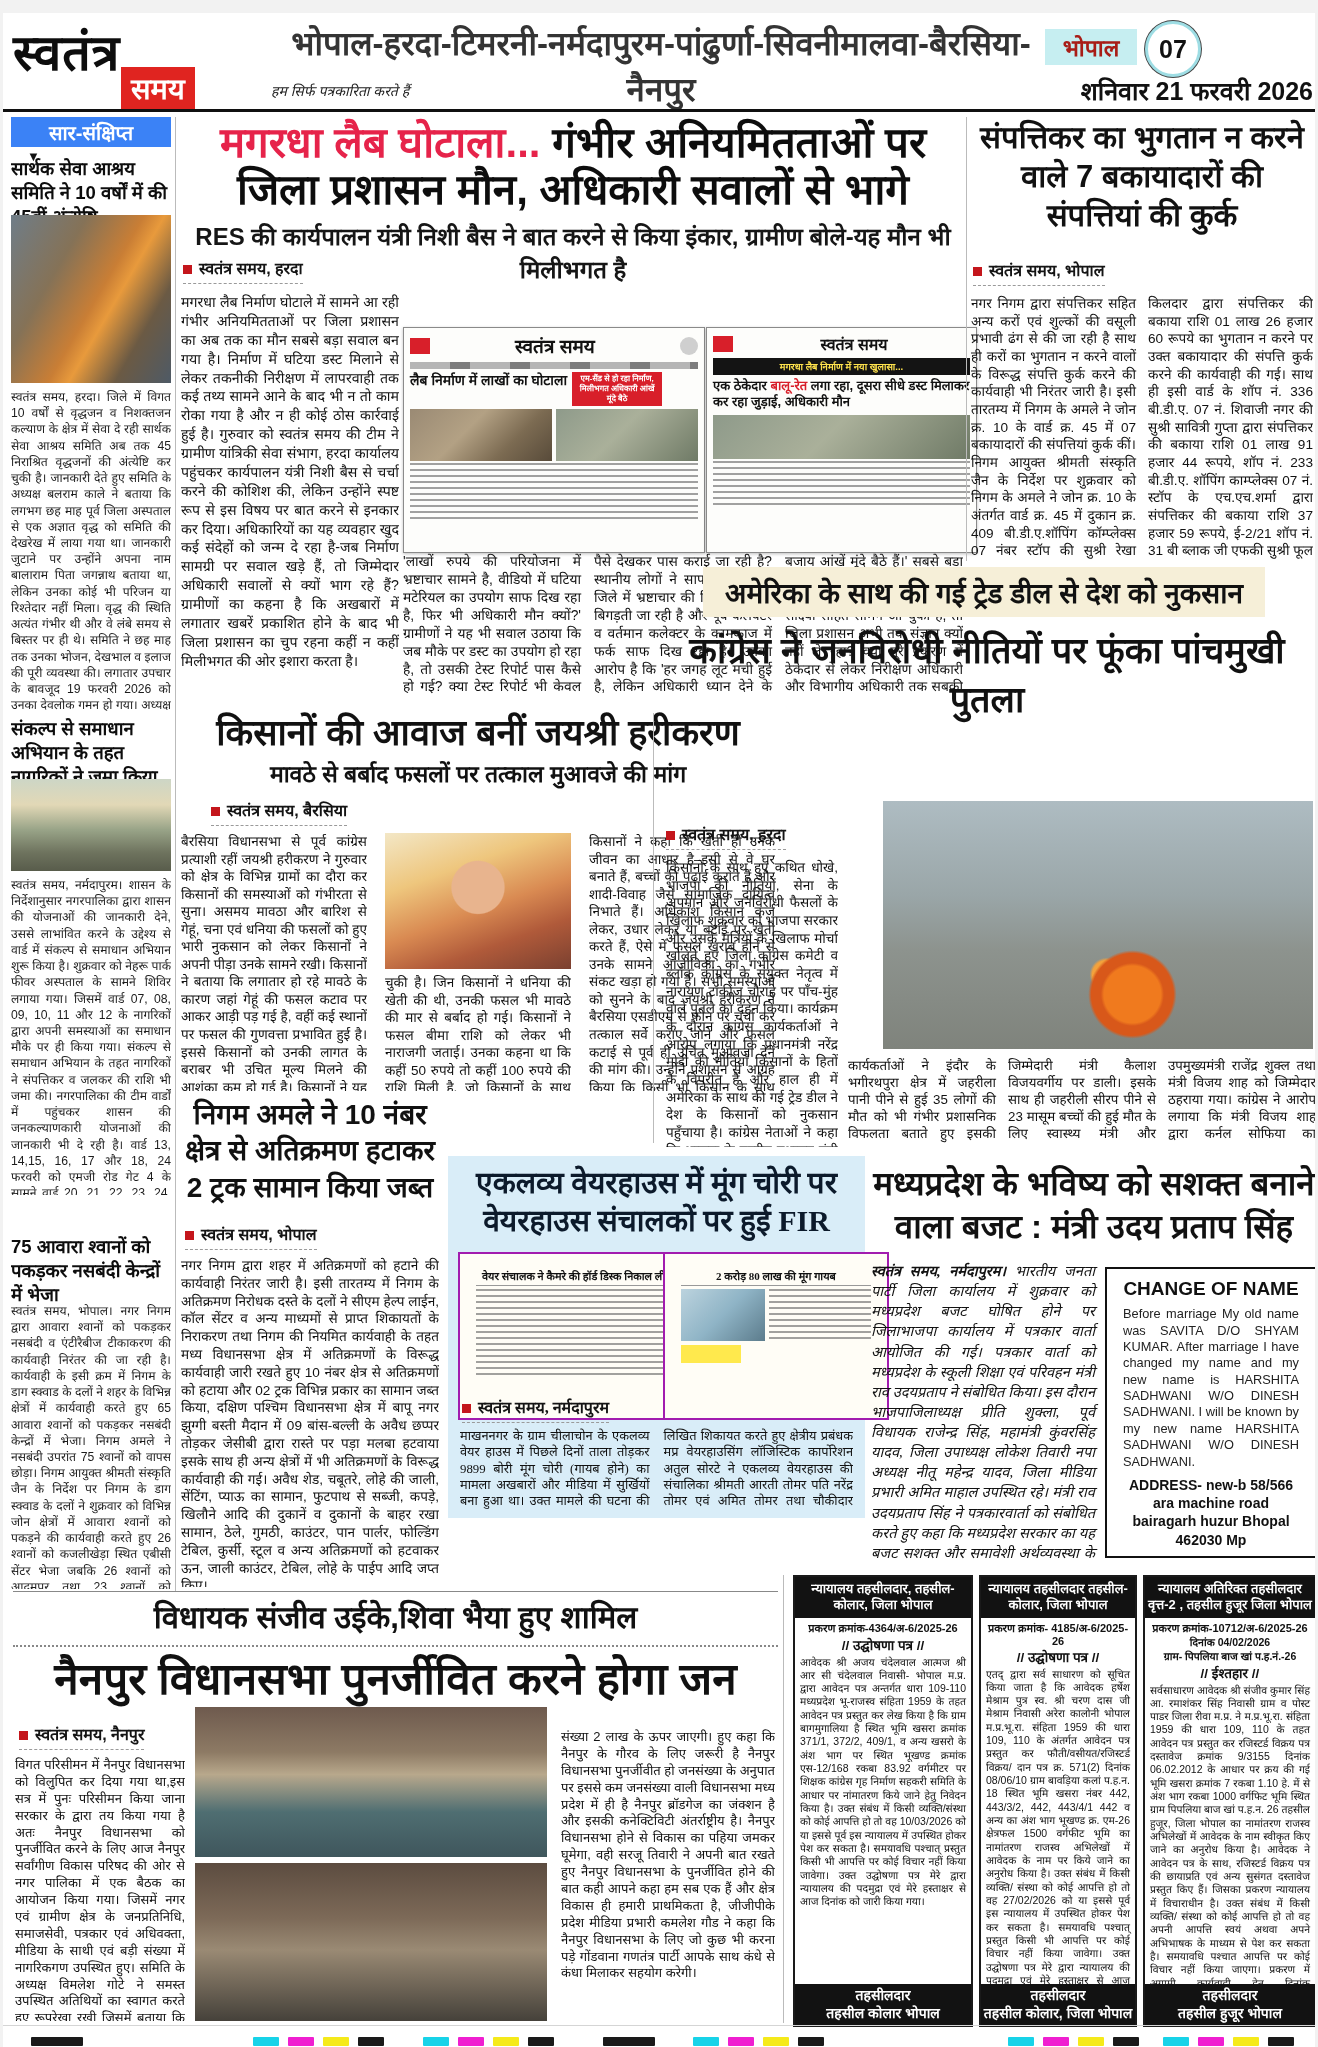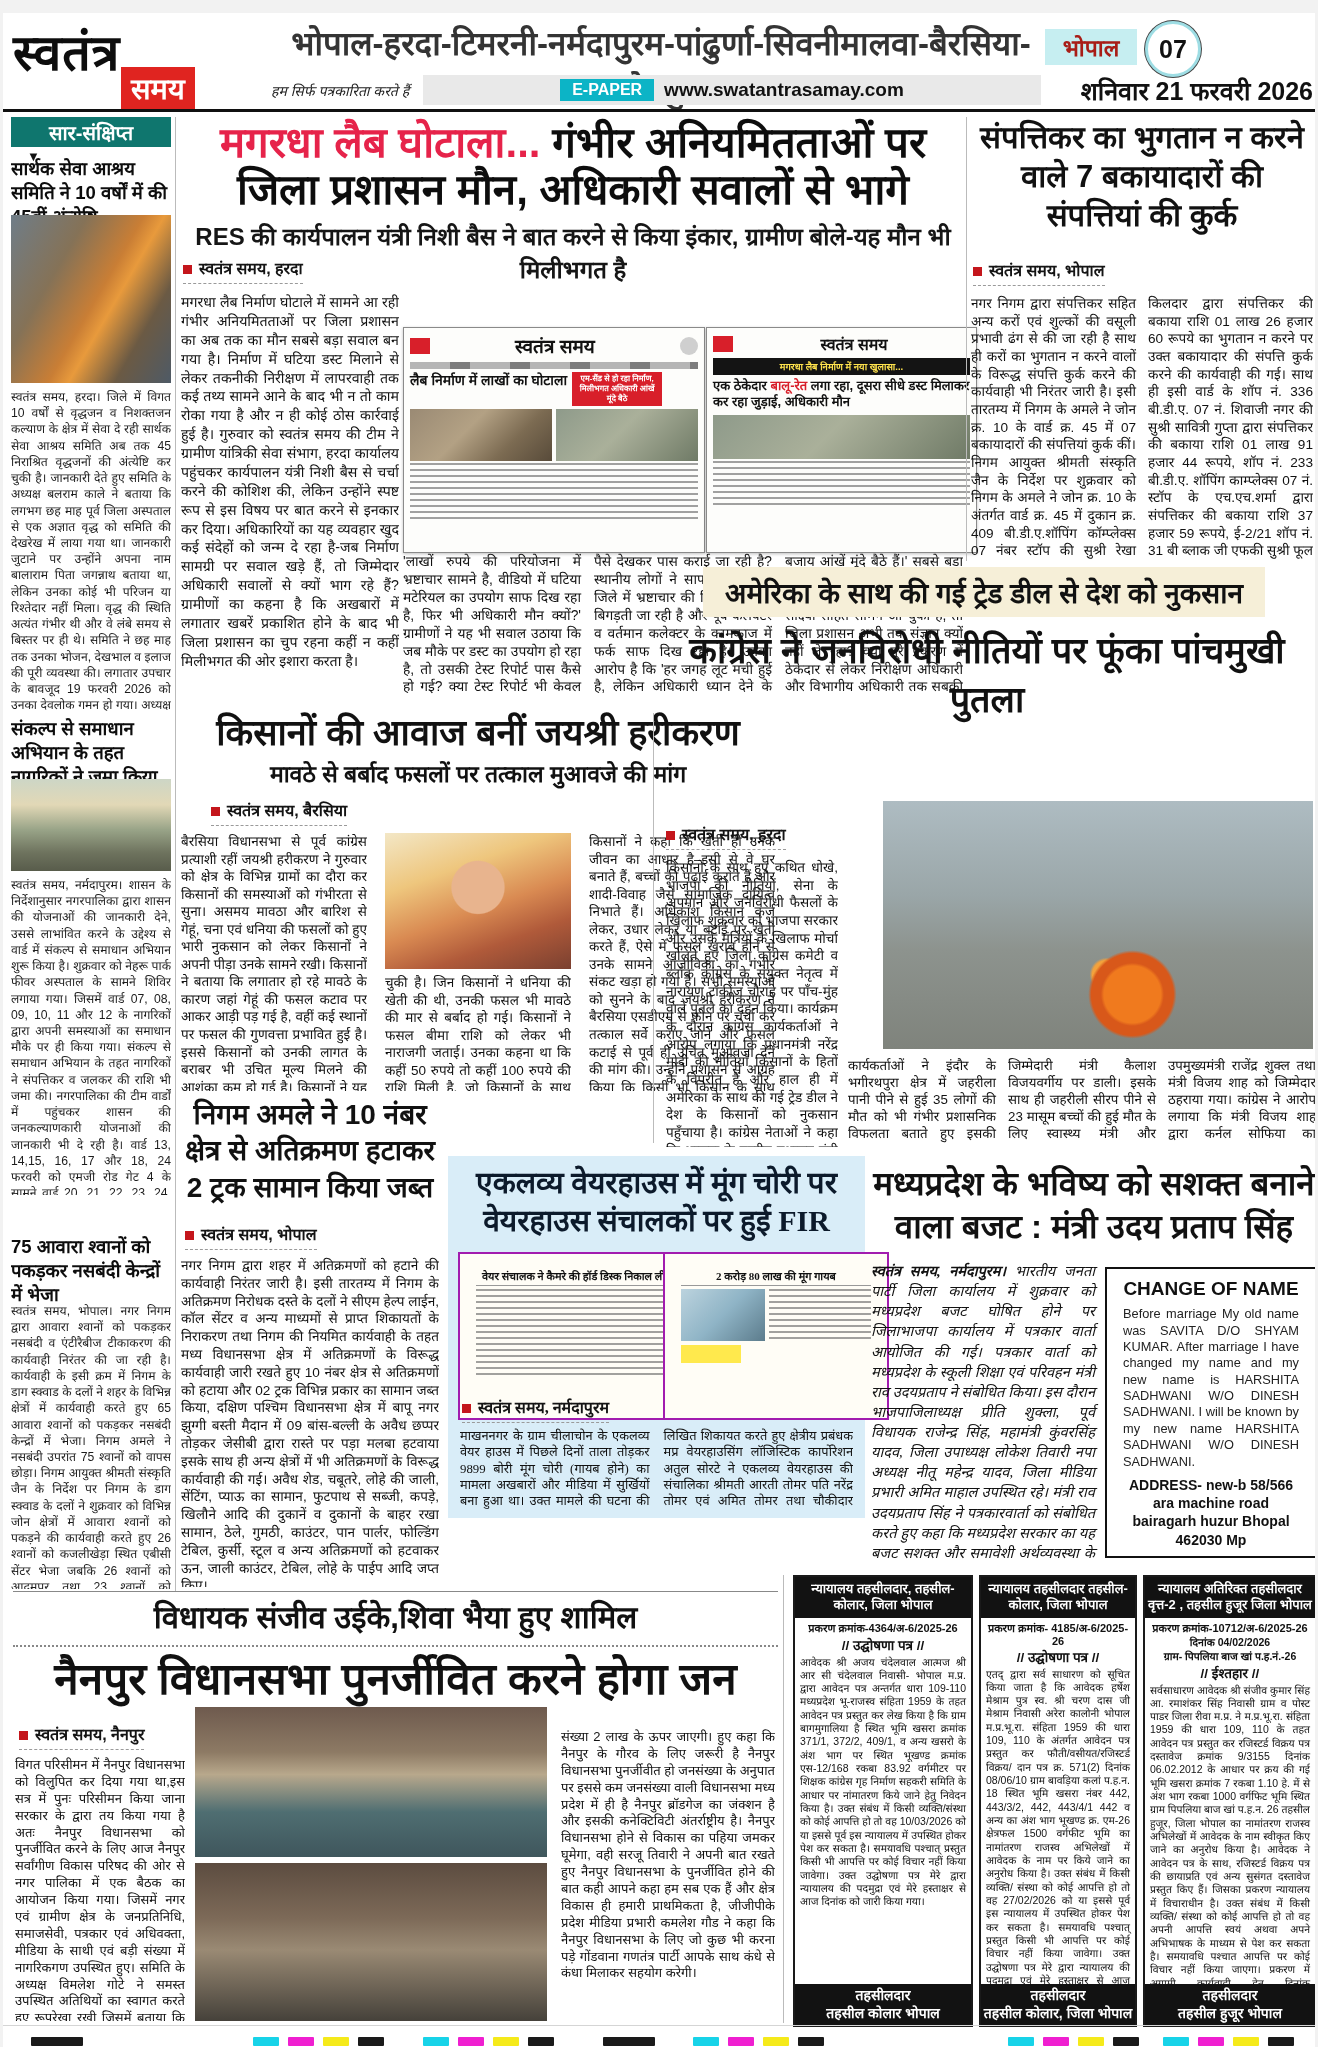--- a/index.html
+++ b/index.html
@@ -15,21 +15,21 @@
   #regions{left:288px;top:8px;width:740px;font-size:33px;font-weight:800;color:#343434;text-align:center;line-height:1.4;}
   #subband{left:420px;top:62px;width:618px;height:30px;background:#e9e9e9;display:flex;align-items:center;justify-content:center;gap:10px;}
   #epaper{background:#0cb4c6;color:#fff;font-weight:800;font-size:16px;padding:2px 12px;}
   #site{font-size:19px;font-weight:600;color:#111;}
   #ed-badge{left:1042px;top:16px;width:92px;height:36px;background:#c6eef1;color:#a81d17;font-size:23px;font-weight:800;display:flex;align-items:center;justify-content:center;}
   #pg-circle{left:1142px;top:8px;width:50px;height:50px;border-radius:50%;background:#fff;border:3px solid #9edde4;box-shadow:0 0 0 1px #444;font-size:25px;font-weight:800;display:flex;align-items:center;justify-content:center;}
   #date{left:1020px;top:60px;width:290px;font-size:25px;font-weight:800;text-align:right;}
   #head-rule{left:0;top:96px;width:1318px;height:3px;background:#101010;position:absolute;}
   
   #sidebar{left:8px;top:104px;width:162px;height:1474px;overflow:hidden;}
-  #sb-bar{position:absolute;left:0;top:0;width:160px;height:30px;background:#0f766e;color:#fff;font-size:20px;font-weight:800;display:flex;align-items:center;justify-content:center;}
+  #sb-bar{position:absolute;left:0;top:0;width:160px;height:30px;background:#3b82f6;color:#fff;font-size:20px;font-weight:800;display:flex;align-items:center;justify-content:center;}
   #sb-tri{position:absolute;left:16px;top:32px;font-size:13px;color:#111;}
   .sb-head{position:absolute;left:0;width:160px;font-size:18.5px;line-height:1.3;font-weight:800;color:#0d0d0d;}
   .sb-body{position:absolute;left:0;width:160px;font-size:12.2px;line-height:1.33;color:#1c1c1c;overflow:hidden;}
   .sb-photo{position:absolute;left:0;width:160px;}
   #sb-h1{top:40px;} #sb-ph1{top:98px;height:168px;background:linear-gradient(120deg,#6f7d88 0%,#857257 30%,#c97e35 52%,#e89a3c 60%,#6b5a44 78%,#4e5a66 100%);}
   #sb-b1{top:272px;height:322px;}
   #sb-h2{top:600px;} #sb-ph2{top:662px;height:92px;background:linear-gradient(180deg,#cdd6c6 0%,#e2d8b6 28%,#99a488 55%,#6e735e 80%,#585c4b 100%);}
   #sb-b2{top:760px;height:318px;}
   #sb-h3{top:1118px;} #sb-b3{top:1186px;height:286px;}
   
@@ -139,24 +139,20 @@
 </style>
 </head>
 <body>
 
 <div id="page">
 
   <div class="abs" id="mast-top">स्वतंत्र</div>
   <div class="abs" id="mast-bottom">समय</div>
   <div class="abs" id="tagline">हम सिर्फ पत्रकारिता करते हैं</div>
   <div class="abs" id="regions">भोपाल-हरदा-टिमरनी-नर्मदापुरम-पांढुर्णा-सिवनीमालवा-बैरसिया-नैनपुर</div>
-  <div class="abs" id="subband">
-    <span id="epaper">E-PAPER</span>
-    <span id="site">www.swatantrasamay.com</span>
-  </div>
   <div class="abs" id="ed-badge">भोपाल</div>
   <div class="abs" id="pg-circle">07</div>
   <div class="abs" id="date">शनिवार 21 फरवरी 2026</div>
   <div id="head-rule"></div>
 
   <div class="abs" id="sidebar">
     <div id="sb-bar">सार-संक्षिप्त</div>
     <div id="sb-tri">▼</div>
     <div class="sb-head" id="sb-h1">सार्थक सेवा आश्रय समिति ने 10 वर्षों में की 45वीं अंत्येष्टि</div>
     <div class="sb-photo" id="sb-ph1"></div>

